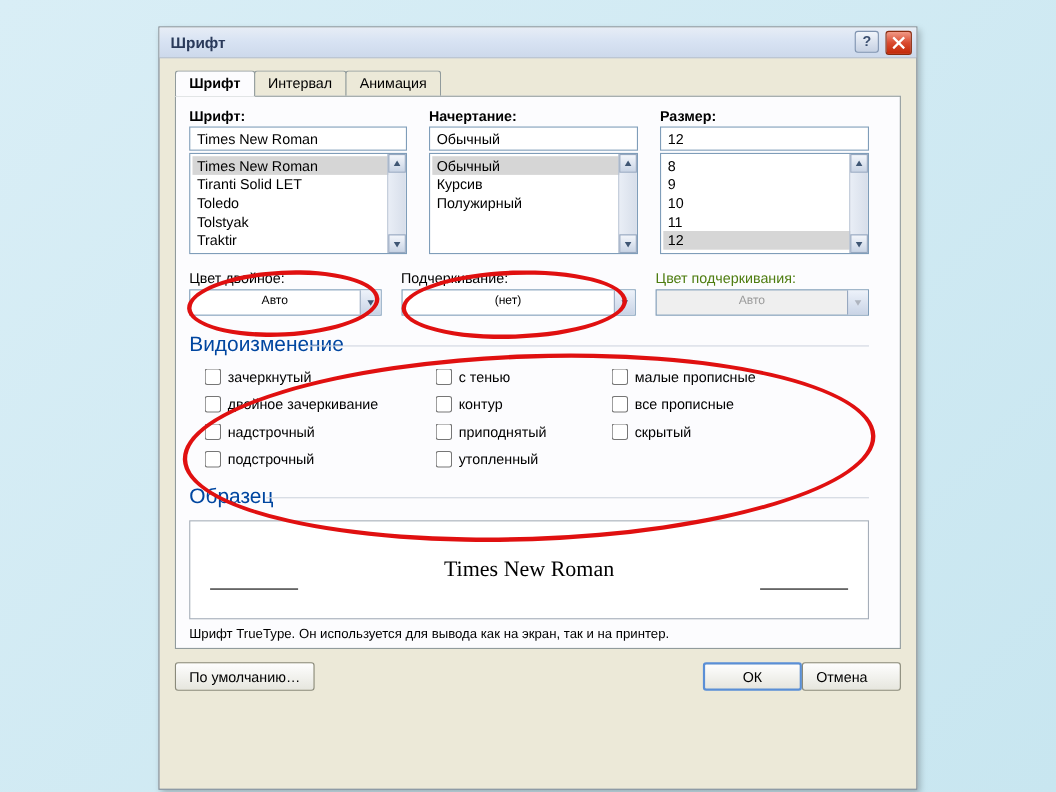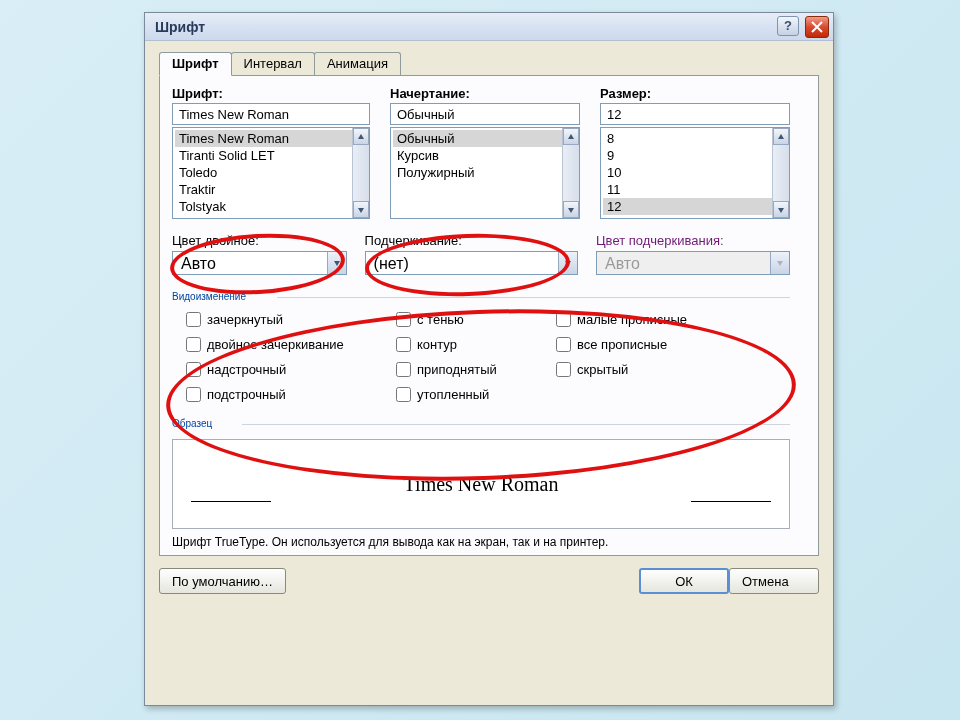--- a/index.html
+++ b/index.html
@@ -2,21 +2,21 @@
 <html><head>
   <meta charset="utf-8">
   <style>
     * { box-sizing: border-box; margin: 0; padding: 0; font-family: Tahoma, Arial, sans-serif; }
     body {
       width: 960px; height: 720px;
       background: linear-gradient(135deg, #d9eef6 0%, #c8e6f0 100%);
       position: relative; overflow: hidden;
     }
     .dialog {
-      position: absolute; left: 144px; top: 12px;
+      position: absolute; left: 144px; top: 24px;
       width: 690px; height: 694px;
       background: #ece9d8;
       border: 1px solid #7b8a9b;
       box-shadow: 2px 3px 6px rgba(0,0,0,0.25);
     }
     .titlebar {
       height: 28px;
       background: linear-gradient(to bottom, #e7edf6 0%, #d8e3f3 45%, #cdd9eb 100%);
       display: flex; align-items: center; padding: 0 4px 0 10px;
       border-bottom: 1px solid #b2bfd2;
@@ -74,30 +74,30 @@
     .sbtn {
       height:17px; background:linear-gradient(to bottom,#f3f6fb,#c9d4e5);
       border:1px solid #97a8c0; display:flex;align-items:center;justify-content:center;
       cursor:pointer;
     }
     .sbtn svg { width:8px;height:8px; fill:#3f5674;}
     .row2 { display:flex; gap:18px; margin-top:14px; }
     .combo {
       display:flex; border:1px solid #7f9db9; background:#fff; height:24px;
     }
-    .combo .cval { flex:1; padding:3px 8px; font-size:16px; }
+    .combo .cval { flex:1; padding:3px 8px; font-size:11px;text-align:center; }
     .combo .carrow {
       width:19px; background:linear-gradient(to bottom,#edf2fa,#c9d4e6);
       border-left:1px solid #97a8c0; display:flex;align-items:center;justify-content:center;cursor:pointer;
     }
     .combo.disabled { background:#efefef; }
     .combo.disabled .cval { color:#9a9a9a; }
-    .lbl.disabled { color:#701a75; }
+    .lbl.disabled { color:#4d7c0f; }
     .row2 .lbl { font-size:13px; font-weight:normal; margin-bottom:3px; }
-    .fieldset-label { color:#0046a0; font-size:10px; margin:16px 0 10px 0; position:relative; }
+    .fieldset-label { color:#0046a0; font-size:19px; margin:16px 0 10px 0; position:relative; }
     .fieldset-label::after {
       content:""; position:absolute; left:105px; right:0; top:50%;
       border-top:1px solid #cfd5df;
     }
     .fieldset-label.short::after { left:70px; }
     .checks { display:grid; grid-template-columns: 210px 160px 180px; row-gap:10px; margin:6px 0 8px 14px;}
     .chk { display:flex; align-items:center; gap:6px; font-size:13px;}
     .chk input { width:15px; height:15px; }
     .preview {
       border:1px solid #a6aeb9; height:90px;
@@ -153,22 +153,22 @@
 
     <div class="row1">
       <div class="col" style="flex:1.3">
         <span class="lbl">Шрифт:</span>
         <input class="textbox" value="Times New Roman" style="">
         <div class="listbox">
           <div class="items">
             <div class="item selected">Times New Roman</div>
             <div class="item">Tiranti Solid LET</div>
             <div class="item">Toledo</div>
+            <div class="item">Tolstyak</div>
             <div class="item">Traktir</div>
-            <div class="item">Tolstyak</div>
           </div>
           <div class="scroll">
             <div class="sbtn">
                 <svg viewBox="0 0 8 8">
                   <path d="M4 1 L7 6 L1 6 Z"></path>
                 </svg>
               </div>
             <div class="sbtn">
                 <svg viewBox="0 0 8 8">
                   <path d="M1 2 L7 2 L4 7 Z"></path>

